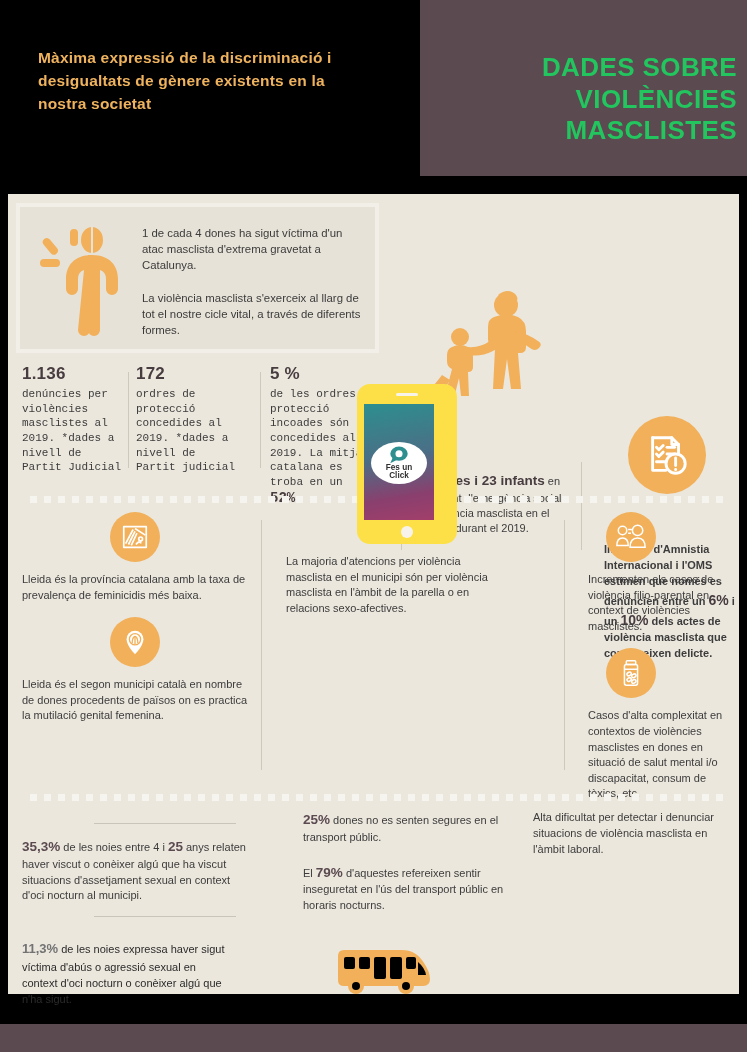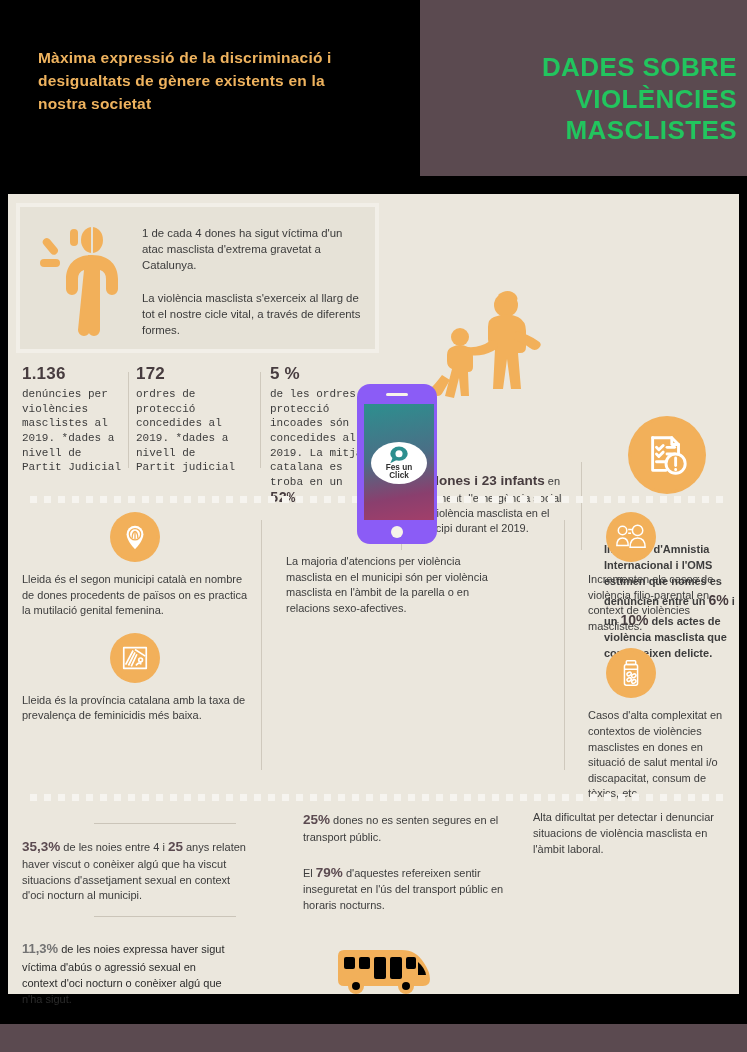--- a/index.html
+++ b/index.html
@@ -119,22 +119,22 @@
   }
   .blk-left .badge-sm { margin-left:88px; }
   .blk-right .badge-sm { margin-left:18px; }
   .blk .badge-sm svg { position:absolute; left:50%; top:50%; transform:translate(-50%,-50%); }
   .blk p { font-size:11px; line-height:1.42; color:#3c3c3c; }
   .vline-mid1 { position:absolute; left:253px; top:326px; width:1px; height:250px; background:#cfc9bd; }
   .vline-mid2 { position:absolute; left:556px; top:326px; width:1px; height:250px; background:#cfc9bd; }
 
   
   .phone {
-    position:absolute; left:349px; top:190px; width:80px; height:160px;
-    background:#8b5cf6; border-radius:13px;
+    position:absolute; left:349px; top:190px; width:100px; height:160px;
+    background:#fde047; border-radius:13px;
   }
   .phone-screen {
     position:absolute; left:7px; top:20px; width:70px; height:116px;
     background:linear-gradient(170deg,#2d8f8f 0%, #4a6f86 45%, #8a3f6e 78%, #a23f6a 100%);
   }
   .phone-speaker {
     position:absolute; left:50%; top:9px; transform:translateX(-50%);
     width:22px; height:3px; border-radius:2px; background:#f7f3ea;
   }
   .phone-home {
@@ -276,46 +276,46 @@
 
     <div class="vline-mid1"></div>
     <div class="vline-mid2"></div>
 
     <div class="mid">
 
       <div class="mid-col mid-col-left">
         <div class="blk blk-left">
           <div class="badge-sm">
             <svg viewBox="0 0 32 32" width="30" height="30">
-              <path d="M16 4 a9 9 0 0 1 9 9 c0 7 -9 16 -9 16 s-9 -9 -9 -16 a9 9 0 0 1 9 -9 Z" fill="#ffffff"></path>
-              <g fill="none" stroke="#f2b05a" stroke-width="1.4">
-                <circle cx="16" cy="13" r="6"></circle>
-                <path d="M13 17 q0-6 3-7 q3 1 3 7"></path>
-                <path d="M16 10 v8"></path>
-              </g>
-            </svg>
-          </div>
-          <p>Lleida és el segon municipi català en nombre de dones procedents de països on es practica la mutilació genital femenina.</p>
-        </div>
-        <div class="blk blk-left">
-          <div class="badge-sm">
-            <svg viewBox="0 0 32 32" width="30" height="30">
               <g fill="none" stroke="#ffffff" stroke-width="1.8" stroke-linejoin="round">
                 <rect x="4" y="5" width="24" height="22"></rect>
                 <path d="M6 23 L14 8"></path>
                 <path d="M9 24 L16 10"></path>
                 <path d="M12 25 L18 12"></path>
                 <path d="M16 7 L27 14"></path>
                 <path d="M17 24 q3-4 5-2"></path>
                 <circle cx="22" cy="18" r="2"></circle>
                 <path d="M22 20 l0 3"></path>
               </g>
             </svg>
           </div>
           <p>Lleida és la província catalana amb la taxa de prevalença de feminicidis més baixa.</p>
+        </div>
+        <div class="blk blk-left">
+          <div class="badge-sm">
+            <svg viewBox="0 0 32 32" width="30" height="30">
+              <path d="M16 4 a9 9 0 0 1 9 9 c0 7 -9 16 -9 16 s-9 -9 -9 -16 a9 9 0 0 1 9 -9 Z" fill="#ffffff"></path>
+              <g fill="none" stroke="#f2b05a" stroke-width="1.4">
+                <circle cx="16" cy="13" r="6"></circle>
+                <path d="M13 17 q0-6 3-7 q3 1 3 7"></path>
+                <path d="M16 10 v8"></path>
+              </g>
+            </svg>
+          </div>
+          <p>Lleida és el segon municipi català en nombre de dones procedents de països on es practica la mutilació genital femenina.</p>
         </div>
       </div>
 
       <div class="mid-col mid-col-mid"></div>
 
       <div class="mid-col mid-col-right">
         <div class="blk blk-right">
           <div class="badge-sm">
             <svg viewBox="0 0 34 30" width="32" height="30">
               <g fill="none" stroke="#ffffff" stroke-width="1.6">

